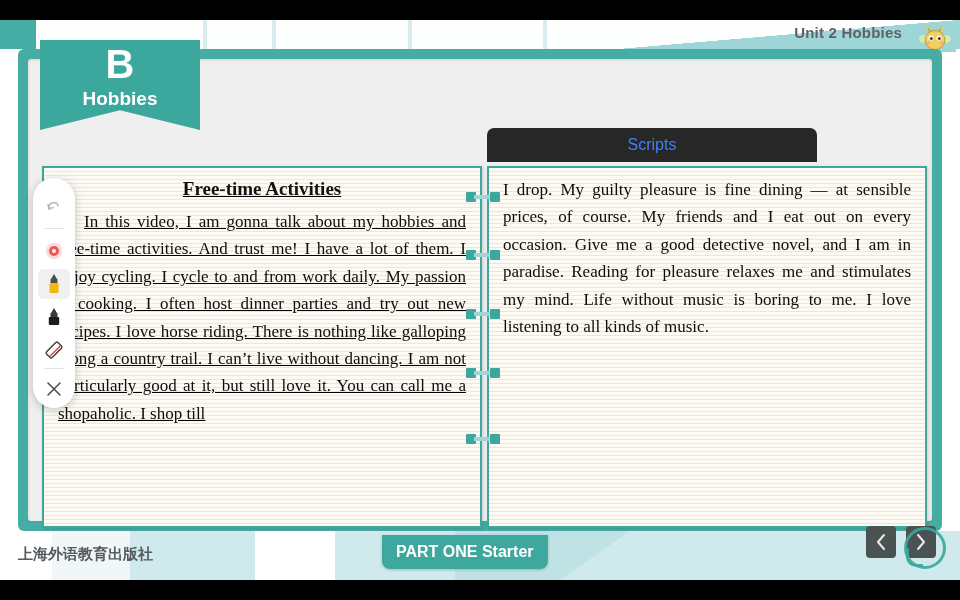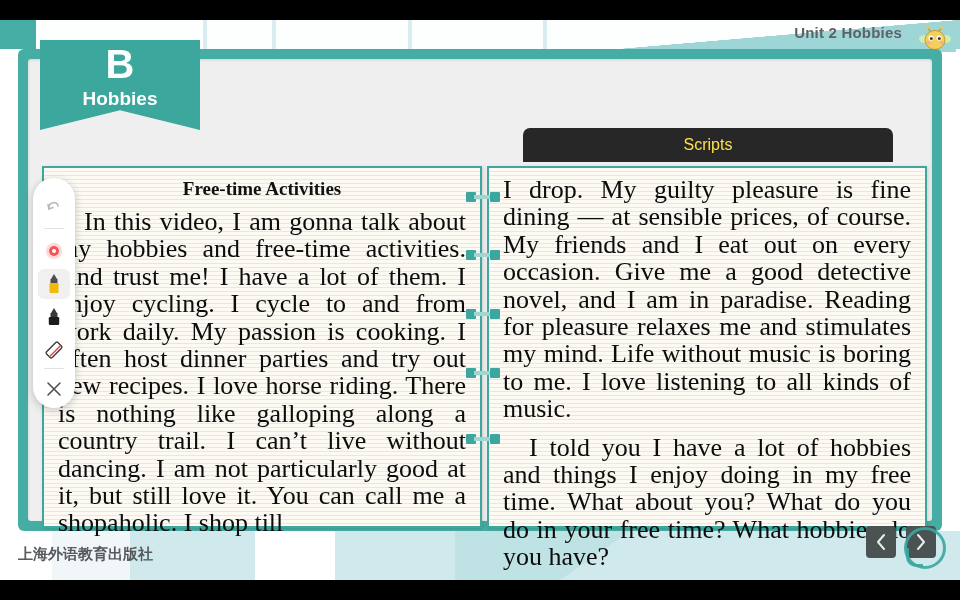--- a/index.html
+++ b/index.html
@@ -34,31 +34,31 @@
   
   .panel{position:absolute;background:#fdfaf4;border:2px solid #3ea79e;box-shadow:1px 1px 3px rgba(0,0,0,.15);}
   .lines{position:absolute;inset:0;
     background-image:repeating-linear-gradient(to bottom,
         rgba(0,0,0,0) 0px, rgba(0,0,0,0) 3px,
         rgba(190,160,120,.22) 3px, rgba(190,160,120,.22) 4px);
     pointer-events:none;}
   .panel-body{position:relative;z-index:2;padding:8px 14px 6px 14px;}
 
   .ptitle{text-align:center;font-family:"Liberation Serif",serif;font-weight:bold;font-size:19px;color:#111;margin:2px 0 8px;}
-  .ptext{font-family:"Liberation Serif",serif;font-size:26px;line-height:27.4px;color:#0c0c0c;
+  .ptext{font-family:"Liberation Serif",serif;font-size:17px;line-height:27.4px;color:#0c0c0c;
          text-align:justify;text-justify:inter-word;margin:0;}
   .ptext + .ptext{margin-top:11px;}
   .indent{display:inline-block;width:26px;}
 
-  #left-panel{left:42px;top:146px;width:436px;height:358px;}
+  #left-panel{left:42px;top:146px;width:436px;height:358px;text-decoration:underline;}
   #right-panel{left:487px;top:146px;width:436px;height:358px;}
 
   
-  .scripts-head{position:absolute;left:487px;top:108px;width:370px;height:34px;background:#272727;
-                border-radius:7px 7px 0 0;color:#fde047;font-size:16px;text-align:center;line-height:34px;z-index:4;margin-left:36px;}
+  .scripts-head{position:absolute;left:487px;top:108px;width:330px;height:34px;background:#272727;
+                border-radius:7px 7px 0 0;color:#3b82f6;font-size:16px;text-align:center;line-height:34px;z-index:4;}
 
   
   .marker{position:absolute;width:34px;height:14px;z-index:5;}
   .marker i{position:absolute;top:2px;width:10px;height:10px;background:#3ba79e;display:block;}
   .marker i.l{left:0;border-radius:1px;}
   .marker i.r{right:0;border-radius:1px;}
   .marker b{position:absolute;left:8px;top:5px;width:18px;height:4px;background:#9fd5d2;display:block;}
 
   
   .tools{position:absolute;left:33px;top:178px;width:42px;height:230px;background:#fff;border-radius:21px;
@@ -136,21 +136,20 @@
       <div class="panel-body">
         <div class="ptitle">Free-time Activities</div>
         <p class="ptext"><span class="indent"></span><span>In this video, I am gonna talk about my hobbies and free-time activities. And trust me! I have a lot of them. I enjoy cycling. I cycle to and from work daily. My passion is cooking. I often host dinner parties and try out new recipes. I love horse riding. There is nothing like galloping along a country trail. I can’t live without dancing. I am not particularly good at it, but still love it. You can call me a shopaholic. I shop till</span></p>
       </div>
     </div>
 
     <div class="panel" id="right-panel">
       <div class="lines"></div>
       <div class="panel-body">
         <p class="ptext">I drop. My guilty pleasure is fine dining — at sensible prices, of course. My friends and I eat out on every occasion. Give me a good detective novel, and I am in paradise. Reading for pleasure relaxes me and stimulates my mind. Life without music is boring to me. I love listening to all kinds of music.</p>
-        <p class="ptext"><span class="indent"></span><span>I told you I have a lot of hobbies and things I enjoy doing in my free time. What about you? What do you do in your free time? What hobbies do you have?</span></p>
       </div>
     </div>
 
     <div class="marker" style="left:466px;top:170px;">
         <i class="l"></i>
         <b></b>
         <i class="r"></i>
       </div>
     <div class="marker" style="left:466px;top:228px;">
         <i class="l"></i>
@@ -175,20 +174,21 @@
 
     <div class="bottom">
       <div class="bseg" style="left:0;width:52px;background:#ffffff;"></div>
       <div class="bseg" style="left:52px;width:300px;background:#f1f7f8;"></div>
       <div class="bseg" style="left:130px;width:125px;background:#cfe9ec;"></div>
       <div class="bseg" style="left:255px;width:80px;background:#ffffff;"></div>
       <div class="bseg" style="left:335px;width:625px;background:#cfe9ec;"></div>
       <div class="bseg" style="left:455px;width:175px;background:#bfe2e4;
            clip-path:polygon(0 0,100% 0,60% 100%,0 100%);"></div>
       <div class="publisher">上海外语教育出版社</div>
+      <div class="partone">PART ONE Starter</div>
     </div>
   </div>
 
   <div class="navbtn" style="left:866px;">
     <svg width="14" height="18" viewBox="0 0 14 18">
       <path d="M10 2 L4 9 L10 16" stroke="#e9edec" stroke-width="2" fill="none" stroke-linecap="round" stroke-linejoin="round"></path>
     </svg>
   </div>
   <div class="navbtn" style="left:906px;">
     <svg width="14" height="18" viewBox="0 0 14 18">

